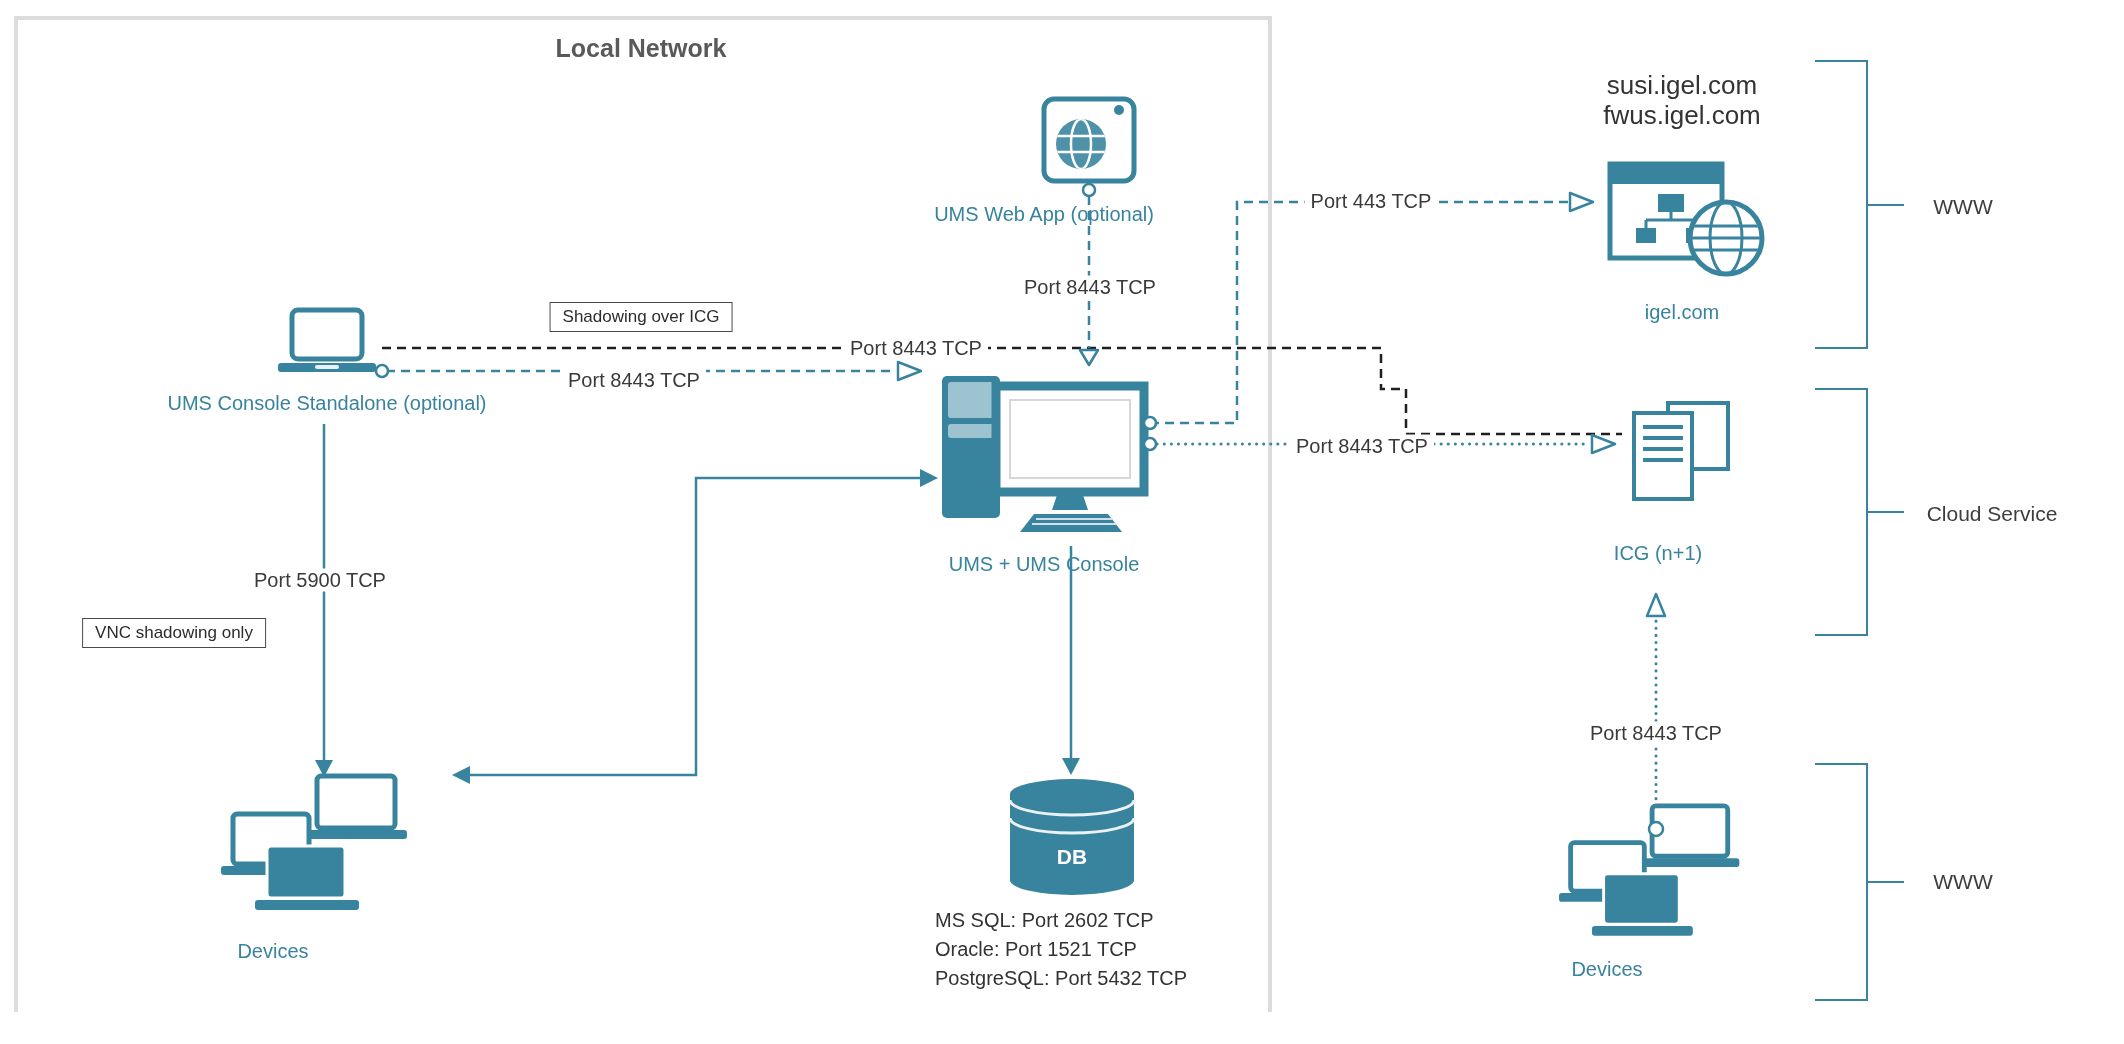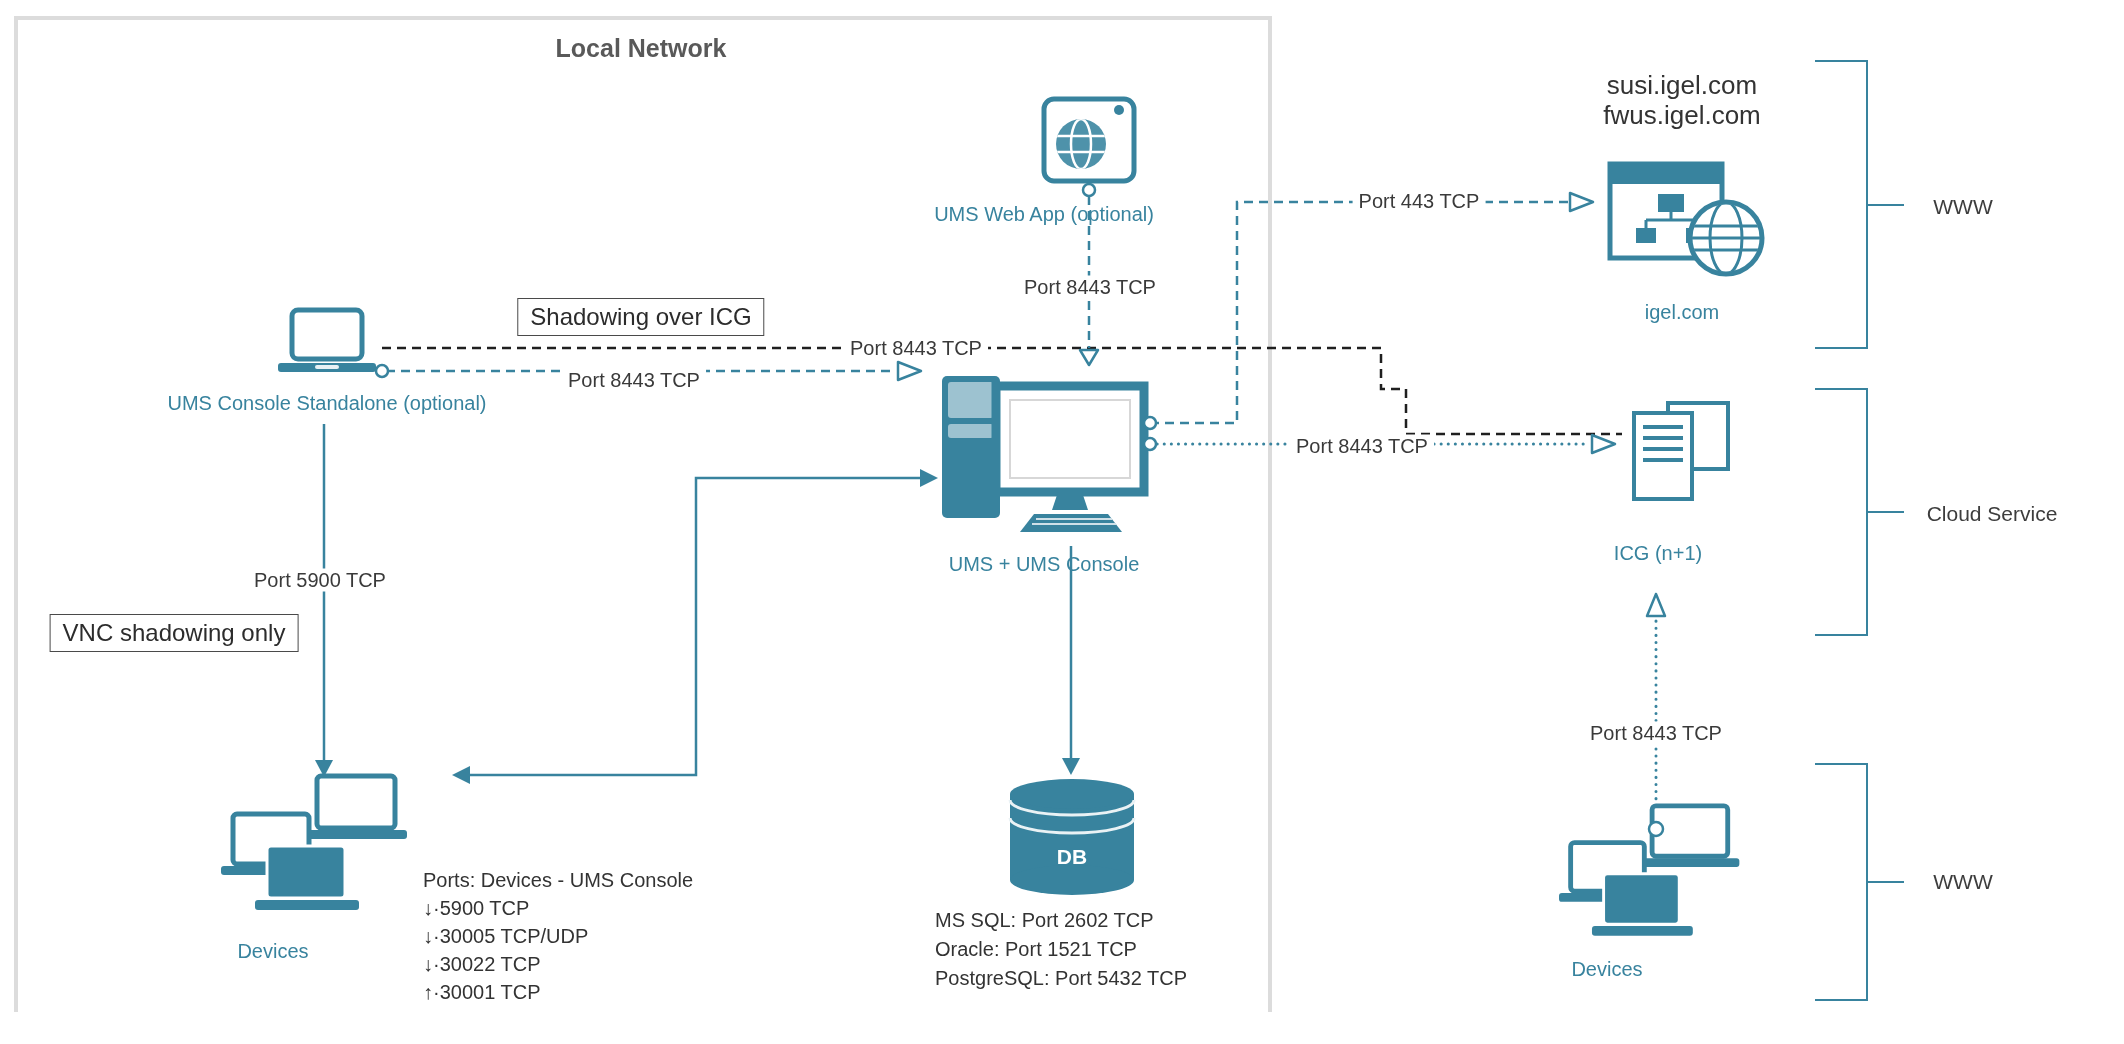--- a/index.html
+++ b/index.html
@@ -6,21 +6,21 @@
   body{font-family:"Liberation Sans","DejaVu Sans",sans-serif;}
   .canvas{position:relative;width:2124px;height:1012px;background:#ffffff;overflow:hidden;}
   .local-box{position:absolute;left:14px;top:16px;width:1250px;height:1018px;border:4px solid #dcdcdc;background:#ffffff;}
   .overlay,.overlay-top{position:absolute;left:0;top:0;pointer-events:none;}
   .icon{position:absolute;}
   .lbl{position:absolute;transform:translate(-50%,-50%);white-space:nowrap;font-size:20px;color:#3a3a3a;}
   .lbl.teal{color:#38839E;}
   .lbl.on-line{background:#ffffff;padding:0 6px;}
   .lbl.title{font-size:25px;font-weight:bold;color:#595959;}
   .lbl.zone{font-size:21px;color:#3d3d3d;}
-  .note{position:absolute;transform:translate(-50%,-50%);white-space:nowrap;font-size:24px;color:#2c2c2c;
+  .note{position:absolute;transform:translate(-50%,-50%);white-space:nowrap;font-size:17px;color:#2c2c2c;
         background:#ffffff;border:1px solid #4a4a4a;padding:4px 12px;}
   .textblock{position:absolute;font-size:20px;color:#333333;line-height:28px;white-space:nowrap;}
   .textblock.db-lines{line-height:29px;}
   .centerblock{position:absolute;transform:translateX(-50%);text-align:center;font-size:26px;color:#333333;line-height:30px;white-space:nowrap;}
   .db-label{position:absolute;transform:translate(-50%,-50%);color:#ffffff;font-size:21px;font-weight:bold;}
   
   .ln-black{stroke:#1f1f1f;stroke-width:2.5;fill:none;stroke-dasharray:9 6;}
   .ln-dash{stroke:#38839E;stroke-width:2.5;fill:none;stroke-dasharray:9 6;}
   .ln-dot{stroke:#38839E;stroke-width:3;fill:none;stroke-dasharray:0.1 7;stroke-linecap:round;}
   .ln-solid{stroke:#38839E;stroke-width:2.5;fill:none;}
@@ -190,36 +190,28 @@
   <div class="lbl teal" style="left:327px;top:403px;">UMS Console Standalone (optional)</div>
   <div class="lbl teal" style="left:1044px;top:564px;">UMS + UMS Console</div>
   <div class="lbl teal" style="left:273px;top:951px;">Devices</div>
   <div class="lbl teal" style="left:1682px;top:312px;">igel.com</div>
   <div class="lbl teal" style="left:1658px;top:553px;">ICG (n+1)</div>
   <div class="lbl teal" style="left:1607px;top:969px;">Devices</div>
 
   <div class="lbl on-line" style="left:1090px;top:287px;">Port 8443 TCP</div>
   <div class="lbl on-line" style="left:916px;top:348px;">Port 8443 TCP</div>
   <div class="lbl on-line" style="left:634px;top:380px;">Port 8443 TCP</div>
-  <div class="lbl on-line" style="left:1371px;top:201px;margin-left:48px;">Port 443 TCP</div>
+  <div class="lbl on-line" style="left:1371px;top:201px;">Port 443 TCP</div>
   <div class="lbl on-line" style="left:1362px;top:446px;">Port 8443 TCP</div>
   <div class="lbl on-line" style="left:320px;top:580px;">Port 5900 TCP</div>
   <div class="lbl on-line" style="left:1656px;top:733px;">Port 8443 TCP</div>
 
   <div class="note" style="left:641px;top:317px;">Shadowing over ICG</div>
   <div class="note" style="left:174px;top:633px;">VNC shadowing only</div>
 
-  <div class="textblock" style="left:423px;top:866px;">
-    <div>Ports: Devices - UMS Console</div>
-    <div>↓·5900 TCP</div>
-    <div>↓·30005 TCP/UDP</div>
-    <div>↓·30022 TCP</div>
-    <div>↑·30001 TCP</div>
-    <div>↑·8443 TCP</div>
-  </div>
 
   <div class="textblock db-lines" style="left:935px;top:906px;">
     <div>MS SQL: Port 2602 TCP</div>
     <div>Oracle: Port 1521 TCP</div>
     <div>PostgreSQL: Port 5432 TCP</div>
   </div>
 
   <div class="centerblock" style="left:1682px;top:70px;">
     <div>susi.igel.com</div>
     <div>fwus.igel.com</div>

